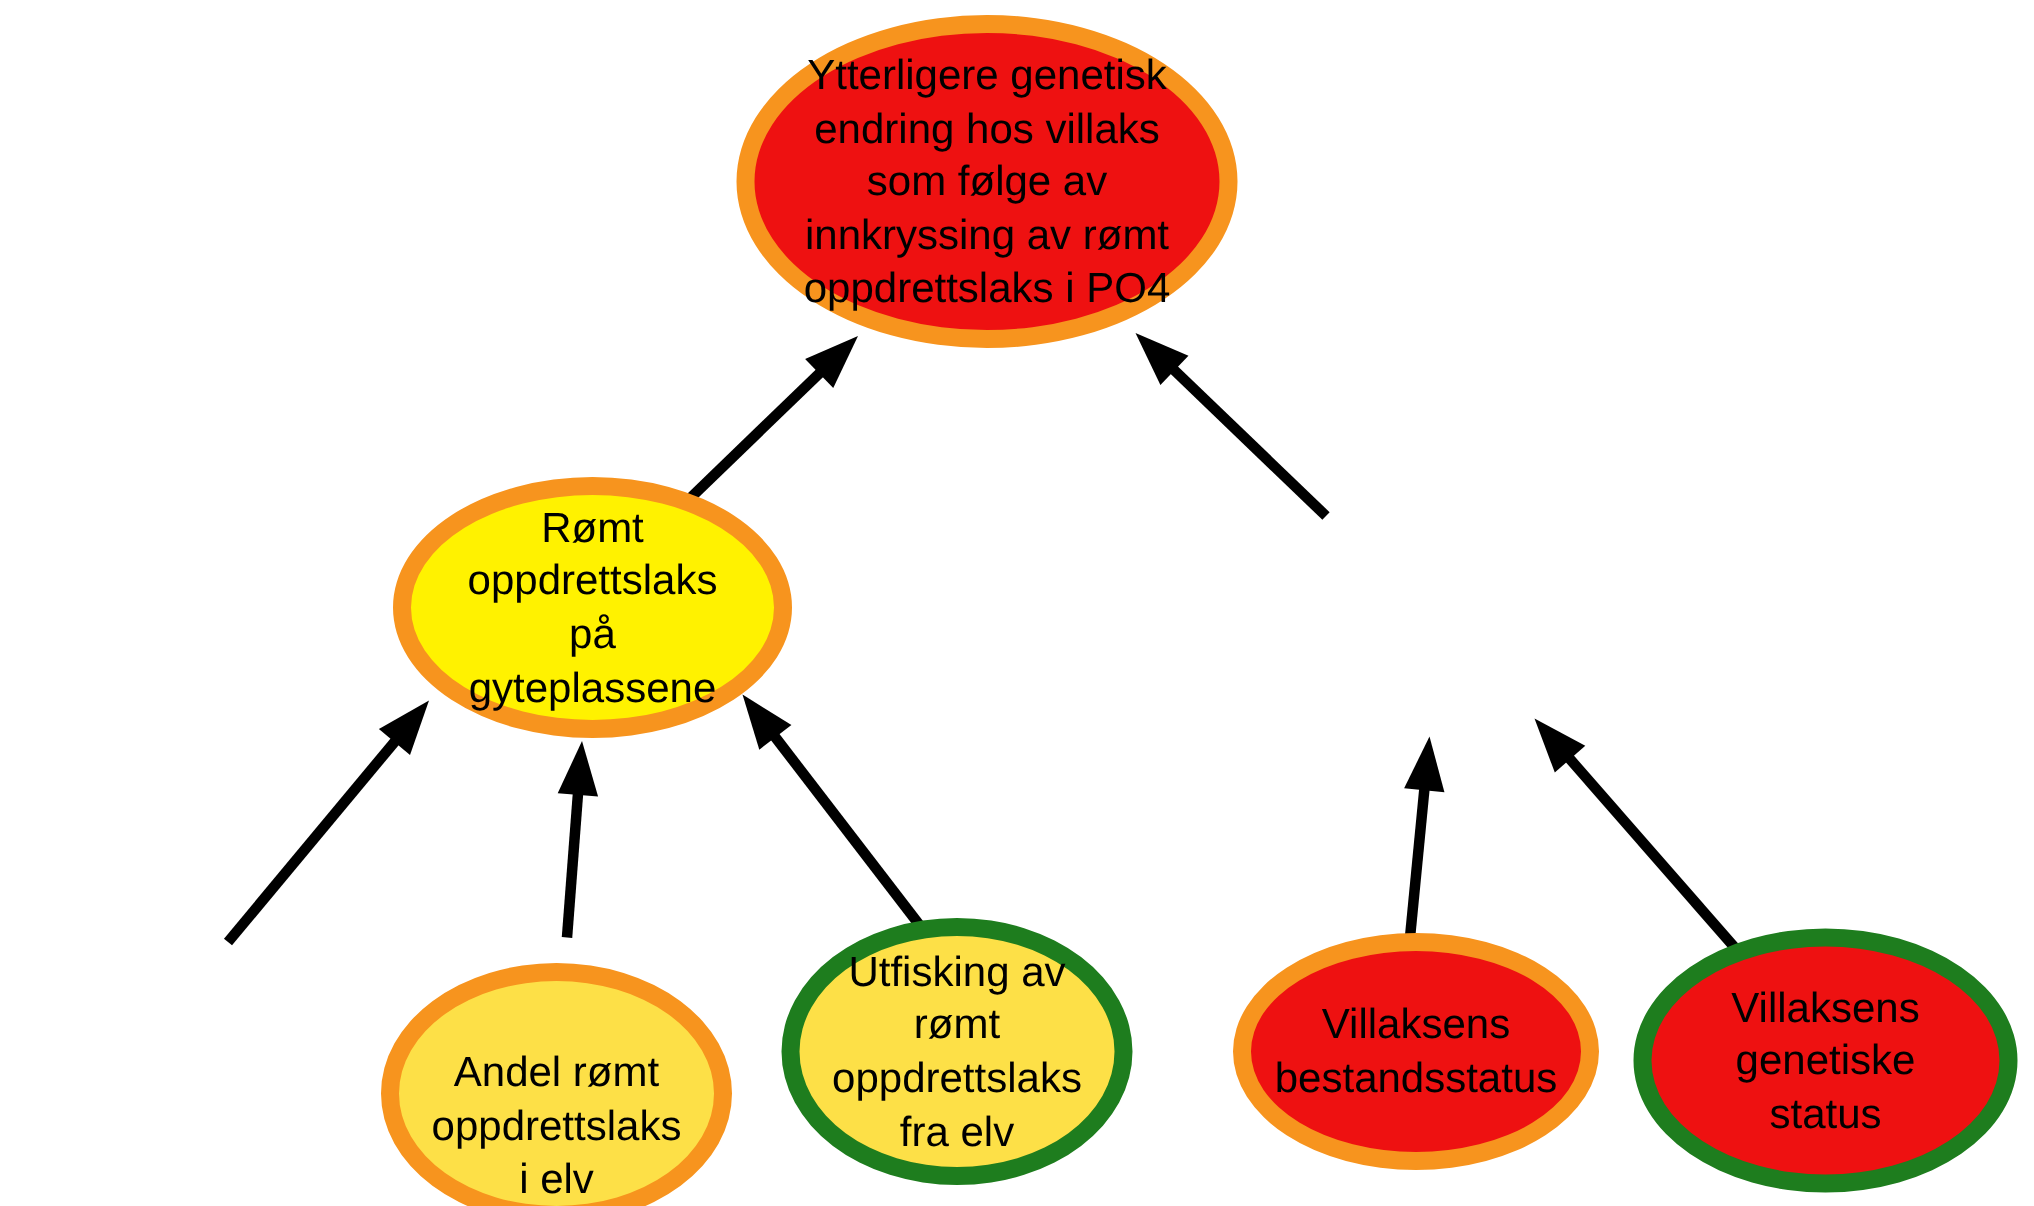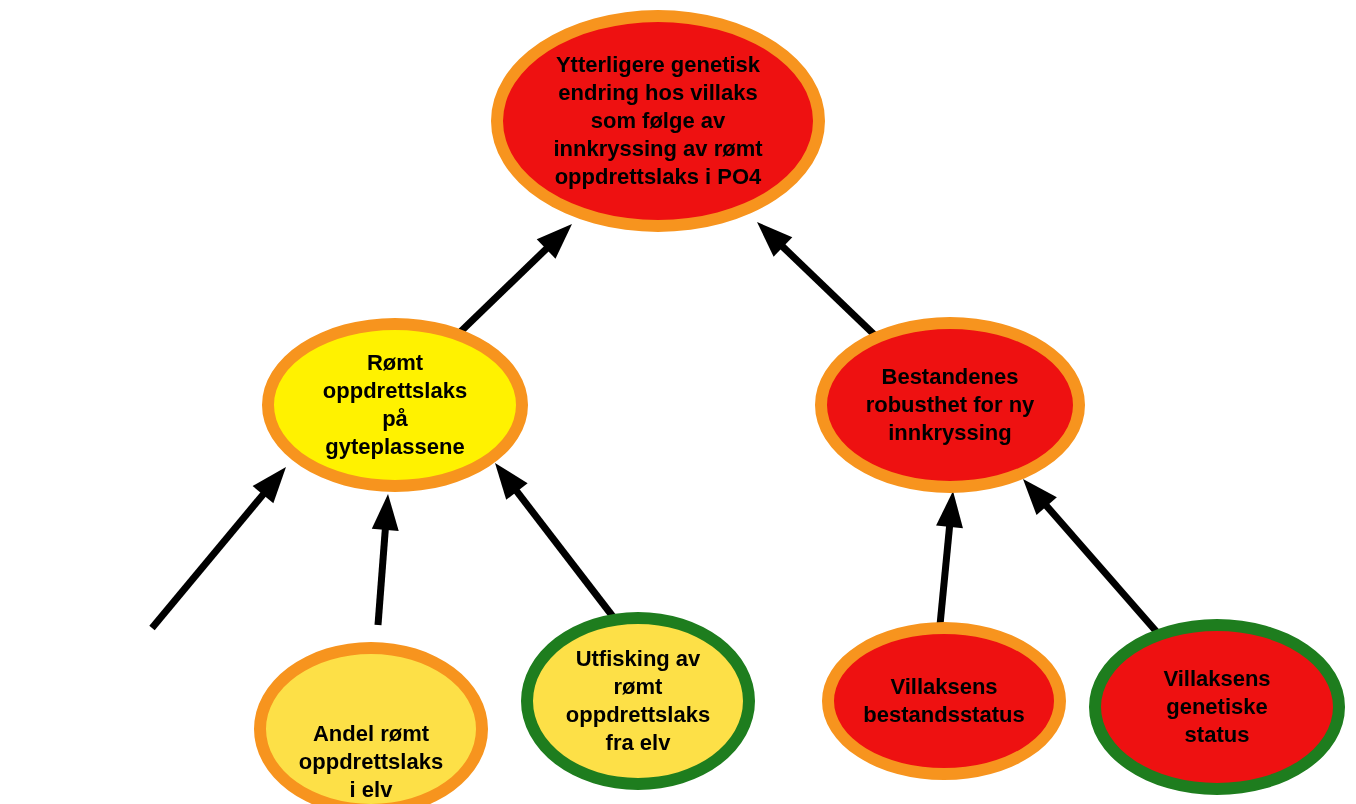--- a/index.html
+++ b/index.html
@@ -19,22 +19,22 @@
   }
   .node {
     position: absolute;
     box-sizing: border-box;
     border-radius: 50%;
     display: flex;
     align-items: center;
     justify-content: center;
     text-align: center;
     color: #000000;
-    font-weight: bold;
-    font-size: 22px;
+    font-weight: normal;
+    font-size: 28px;
     line-height: 1.27;
   }
   .node .node-label {
     white-space: pre-line;
     padding: 0 6px;
   }
 </style>
 </head>
 <body>
 
@@ -76,25 +76,20 @@
 som følge av
 innkryssing av rømt
 oppdrettslaks i PO4</span>
     </div>
     <div class="node" style="left: 262px; top: 318px; width: 266px; height: 174px; background: rgb(255, 242, 0); border: 12px solid rgb(247, 148, 30); color: rgb(0, 0, 0);">
       <span class="node-label">Rømt
 oppdrettslaks
 på
 gyteplassene</span>
     </div>
-    <div class="node" style="left: 815px; top: 317px; width: 270px; height: 176px; background: rgb(238, 17, 17); border: 12px solid rgb(247, 148, 30); color: rgb(0, 0, 0);">
-      <span class="node-label">Bestandenes
-robusthet for ny
-innkryssing</span>
-    </div>
     <div class="node" style="left: 254px; top: 642px; width: 234px; height: 174px; background: #fde047; border: 12px solid rgb(247, 148, 30); color: rgb(0, 0, 0); align-items: flex-end;">
       <span class="node-label">Andel rømt
 oppdrettslaks
 i elv</span>
     </div>
     <div class="node" style="left: 521px; top: 612px; width: 234px; height: 178px; background: #fde047; border: 12px solid rgb(30, 125, 30); color: rgb(0, 0, 0);">
       <span class="node-label">Utfisking av
 rømt
 oppdrettslaks
 fra elv</span>

